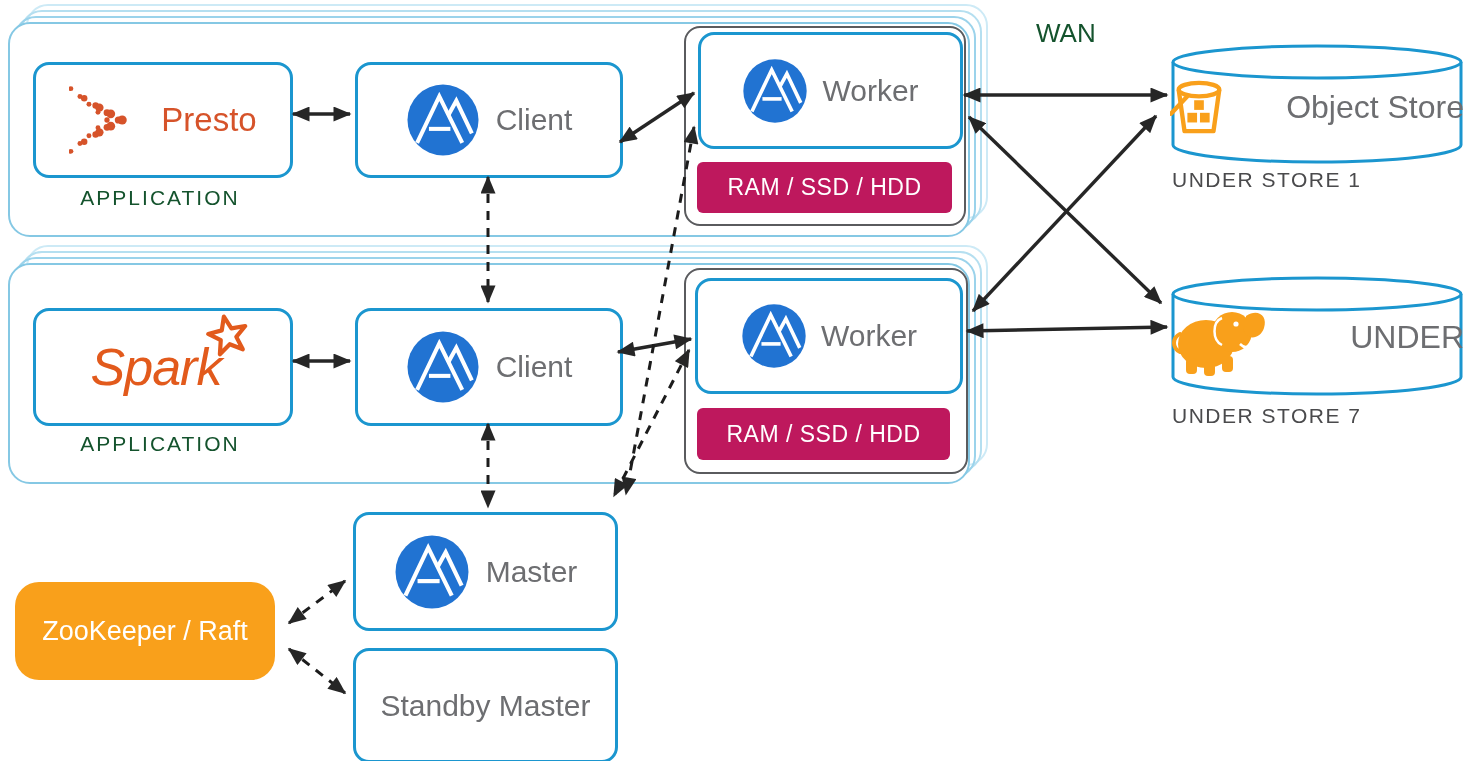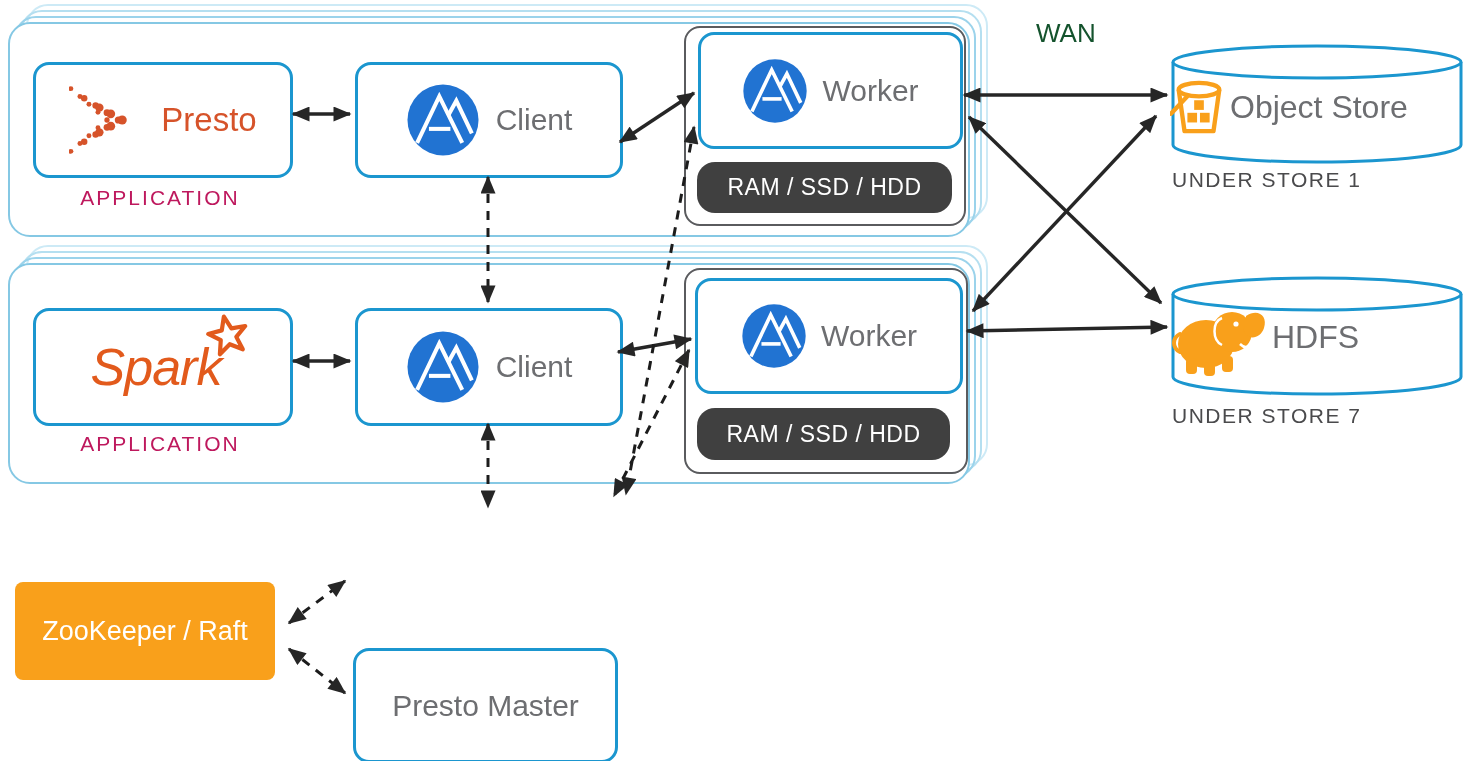--- a/index.html
+++ b/index.html
@@ -3,30 +3,30 @@
 <meta charset="utf-8">
 <style>
   html,body{margin:0;padding:0;background:#fff}
   #canvas{position:relative;width:1464px;height:761px;background:#fff;
           font-family:"Liberation Sans",sans-serif;overflow:hidden}
   .gstack{position:absolute;border-radius:22px;background:transparent}
   .group{position:absolute;border-radius:22px;background:#fff;border:2.5px solid #85c8e4}
   .bluebox{position:absolute;background:#fff;border:3px solid #1b96cf;border-radius:16px;
            display:flex;align-items:center;justify-content:center;gap:16px}
   .graybox{position:absolute;background:#fff;border:2.5px solid #5a5b5e;border-radius:16px}
-  .pill{position:absolute;background:#404040;border-radius:18px;color:#fff;font-size:23px;
+  .pill{position:absolute;background:#be185d;border-radius:6px;color:#fff;font-size:23px;
         display:flex;align-items:center;justify-content:center;letter-spacing:.5px}
   .nlabel{color:#6d6e71;font-size:30px;white-space:nowrap}
-  .caption{position:absolute;color:#be185d;font-size:21px;letter-spacing:2px;text-align:center}
+  .caption{position:absolute;color:#14532d;font-size:21px;letter-spacing:2px;text-align:center}
   .ucaption{position:absolute;color:#4a4a4c;font-size:21px;letter-spacing:1.5px;text-align:left}
   .wan{position:absolute;color:#14532d;font-size:26px}
-  .zoo{position:absolute;background:#f9a01b;border-radius:8px;display:flex;align-items:center;
+  .zoo{position:absolute;background:#f9a01b;border-radius:24px;display:flex;align-items:center;
        justify-content:center;color:#fff;font-size:27px}
   .cylwrap{position:absolute}
-  .cyl-content{position:absolute;display:flex;align-items:center;justify-content:flex-start;gap:2px}
+  .cyl-content{position:absolute;display:flex;align-items:center;justify-content:space-between;gap:2px}
   .presto-text{color:#d6532a;font-size:33px}
   .spark-wrap{position:relative;margin-left:-14px}
   .spark-text{color:#e25a1c;font-size:52px;font-weight:normal;font-style:italic;letter-spacing:-1px}
   .star{position:absolute;right:-30px;top:-24px;transform:rotate(-12deg)}
   svg.overlay{position:absolute;left:0;top:0;pointer-events:none}
 </style>
 </head>
 <body>
 
 <div id="canvas">
@@ -169,28 +169,39 @@
           <path d="M76,20 C88,12 98,20 94,32 C91,41 82,44 76,39 C73,36 73,32 76,30 Z"></path>
           <rect x="16" y="62" width="11" height="16" rx="4"></rect>
           <rect x="34" y="66" width="11" height="14" rx="4"></rect>
           <rect x="52" y="60" width="11" height="16" rx="4"></rect>
         </g>
         <path d="M10,38 C2,42 2,52 10,56" stroke="#f9a01b" stroke-width="4" fill="none" stroke-linecap="round"></path>
         <path d="M52,22 C42,26 42,44 52,49" stroke="#fff" stroke-width="2.5" fill="none"></path>
         <circle cx="66" cy="28" r="2.6" fill="#fff"></circle>
         <path d="M70,48 C74,52 78,52 80,48" stroke="#fff" stroke-width="2.5" fill="none"></path>
       </svg>
-      <span class="nlabel" style="font-size:32px">HDFS</span>
+      <span class="nlabel" style="font-size:32px">UNDER</span>
     </div>
   </div>
   <div class="ucaption" style="left:1172px;top:404px;width:290px">UNDER STORE 7</div>
 
+  <div class="bluebox" style="left:353px;top:512px;width:259px;height:113px">
+    <svg width="76" height="76" viewBox="0 0 100 100">
+      <circle cx="50" cy="50" r="48" fill="#2173d2"></circle>
+      <g stroke="#fff" stroke-width="5.5" fill="none">
+        <path d="M15,81 L45,18 L76,81"></path>
+          <path d="M31,62 L60,62"></path>
+          <path d="M57,44 L68,24 L89,68"></path>
+      </g>
+    </svg>
+    <span class="nlabel">Master</span>
+  </div>
 
   <div class="bluebox" style="left:353px;top:648px;width:259px;height:109px">
-    <span class="nlabel">Presto Master</span>
+    <span class="nlabel">Standby Master</span>
   </div>
 
   <div class="zoo" style="left:15px;top:582px;width:260px;height:98px">ZooKeeper / Raft</div>
 
   <svg class="overlay" width="1464" height="761" viewBox="0 0 1464 761">
     <defs>
       <marker id="ah" viewBox="0 0 12 10" refX="11" refY="5" markerWidth="19" markerHeight="15" markerUnits="userSpaceOnUse" orient="auto-start-reverse">
         <path d="M0,0 L12,5 L0,10 Z" fill="#262626"></path>
       </marker>
     </defs>

